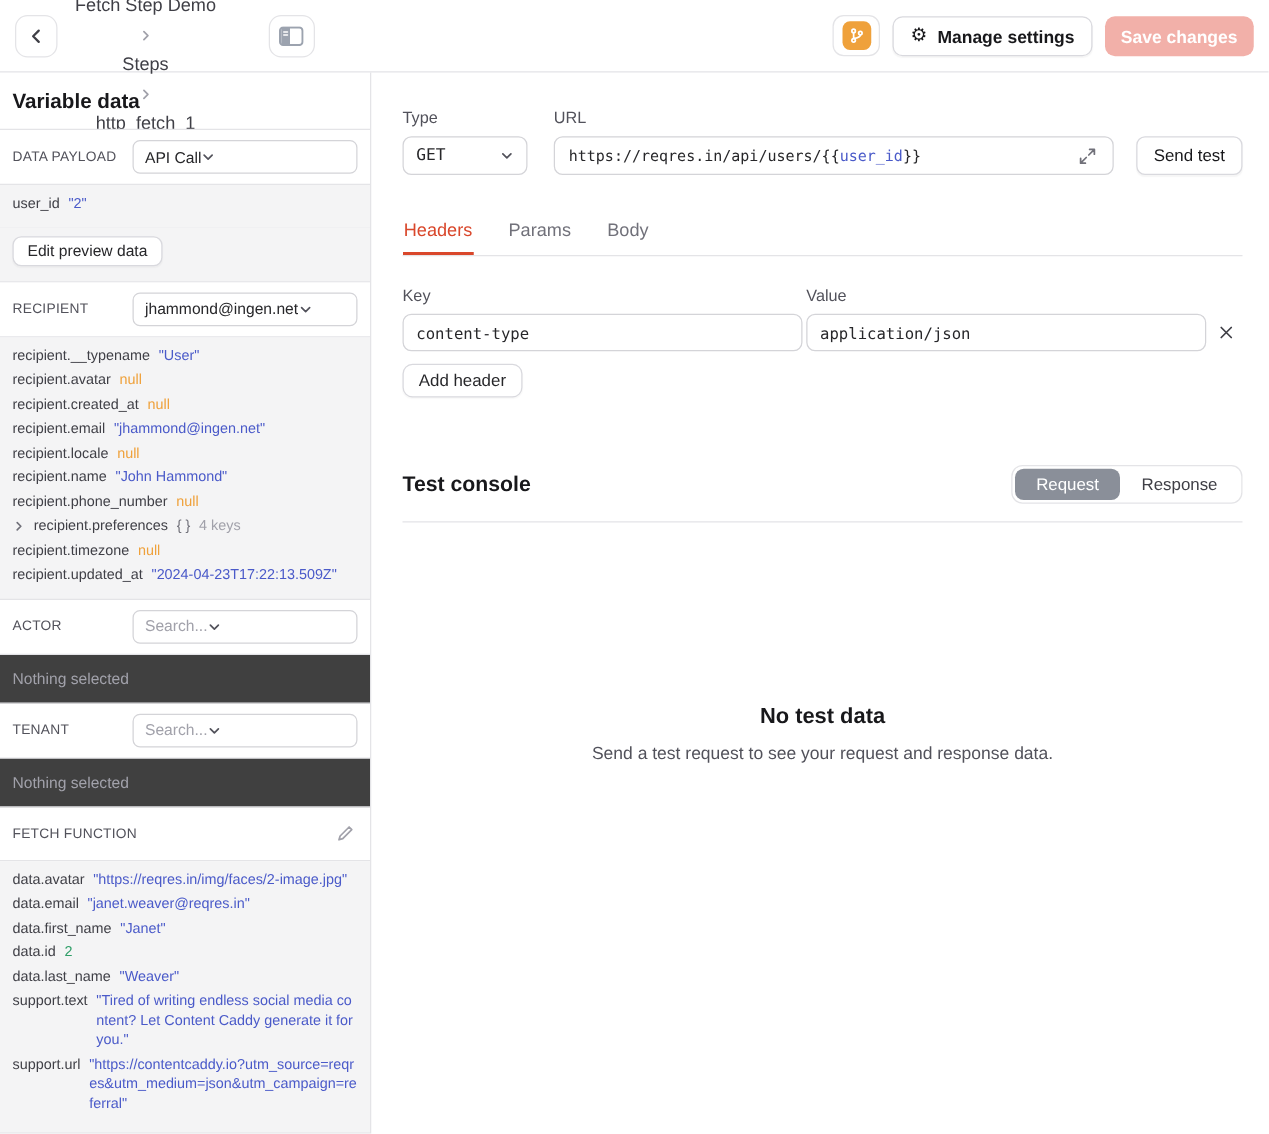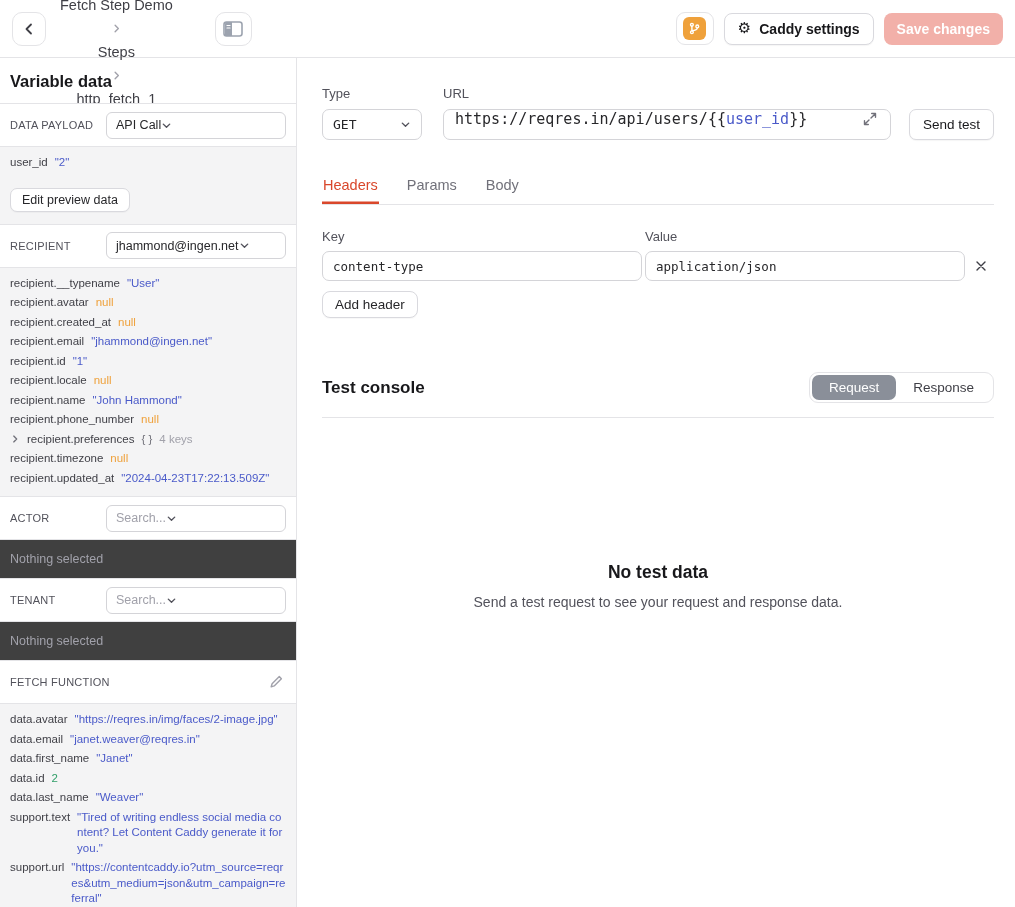--- a/index.html
+++ b/index.html
@@ -73,21 +73,21 @@
 
   
   .req-row { display:flex; align-items:flex-end; }
   .field { display:flex; flex-direction:column; }
   .f-label { font-size:13px; color:#52525b; margin-bottom:8px; }
   .type-sel { width:100px; height:31px; border:1px solid #d4d4d8; border-radius:7px; background:#fff;
               display:flex; align-items:center; justify-content:space-between; padding:0 10px;
               font-size:13px; color:#27272a; cursor:pointer; }
   .field-url { flex:1; margin-left:21px; }
   .url-box { height:31px; border:1px solid #d4d4d8; border-radius:7px; background:#fff;
-             display:flex; align-items:flex-start; padding:0 11px; font-size:15px; color:#27272a; }
+             display:flex; align-items:center; padding:0 11px; font-size:12px; color:#27272a; }
   .url-var { color:#4a5ac9; }
   .expand-btn { margin-left:auto; background:none; border:none; display:flex; padding:2px; }
   .send-btn { height:31px; margin-left:18px; padding:0 13px; background:#fff; border:1px solid #d9d9de;
               border-radius:7px; font-size:13.5px; font-weight:500; color:#18181b;
               box-shadow:0 1px 1px rgba(0,0,0,.04); }
 
   .tabs { display:flex; gap:27px; margin-top:37px; border-bottom:1px solid #e4e4e7; }
   .tab { background:none; border:none; font-size:14.5px; color:#71717a; padding:0 1px 11px; }
   .tab.active { color:#d9472b; font-weight:500; box-shadow:inset 0 -2.5px 0 #d9472b; }
 
@@ -162,21 +162,21 @@
         <svg width="13" height="13" viewBox="0 0 14 14" fill="none" stroke="#fff" stroke-width="1.5" stroke-linecap="round">
           <circle cx="4.2" cy="3" r="1.5"></circle>
             <circle cx="4.2" cy="11" r="1.5"></circle>
             <circle cx="10" cy="4.8" r="1.5"></circle>
           <path d="M4.2 4.6v4.8M10 6.4c0 2.2-2.6 2.6-5.8 3"></path>
         </svg>
       </span>
     </button>
     <button class="manage-btn">
       <span class="gear">⚙</span>
-      <span>Caddy settings</span>
+      <span>Manage settings</span>
     </button>
     <button class="save-btn">Save changes</button>
   </div>
 </header>
 
 <div class="layout">
 
   <aside class="sidebar">
     <div class="sb-title">Variable data</div>
 
@@ -239,26 +239,20 @@
 
         </div>
 
         <div class="kv-row">
 
           <span class="kv-key">recipient.email</span>
           <span class="kv-value v-string">"jhammond@ingen.net"</span>
 
         </div>
 
-        <div class="kv-row">
-
-          <span class="kv-key">recipient.id</span>
-          <span class="kv-value v-string">"1"</span>
-
-        </div>
 
         <div class="kv-row">
 
           <span class="kv-key">recipient.locale</span>
           <span class="kv-value v-null">null</span>
 
         </div>
 
         <div class="kv-row">
 

